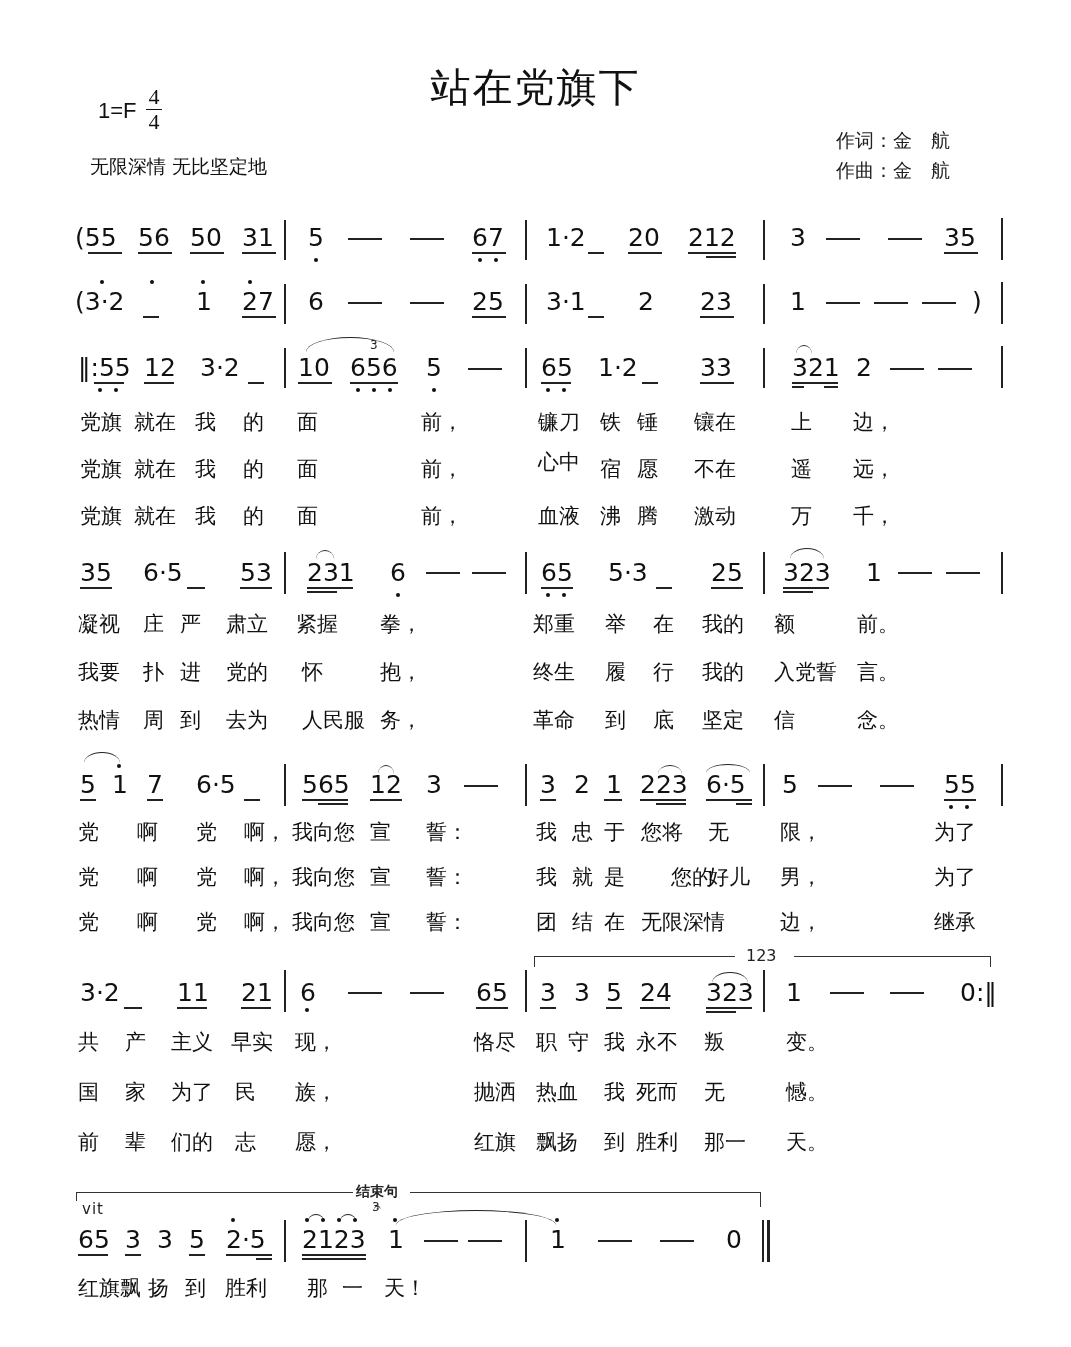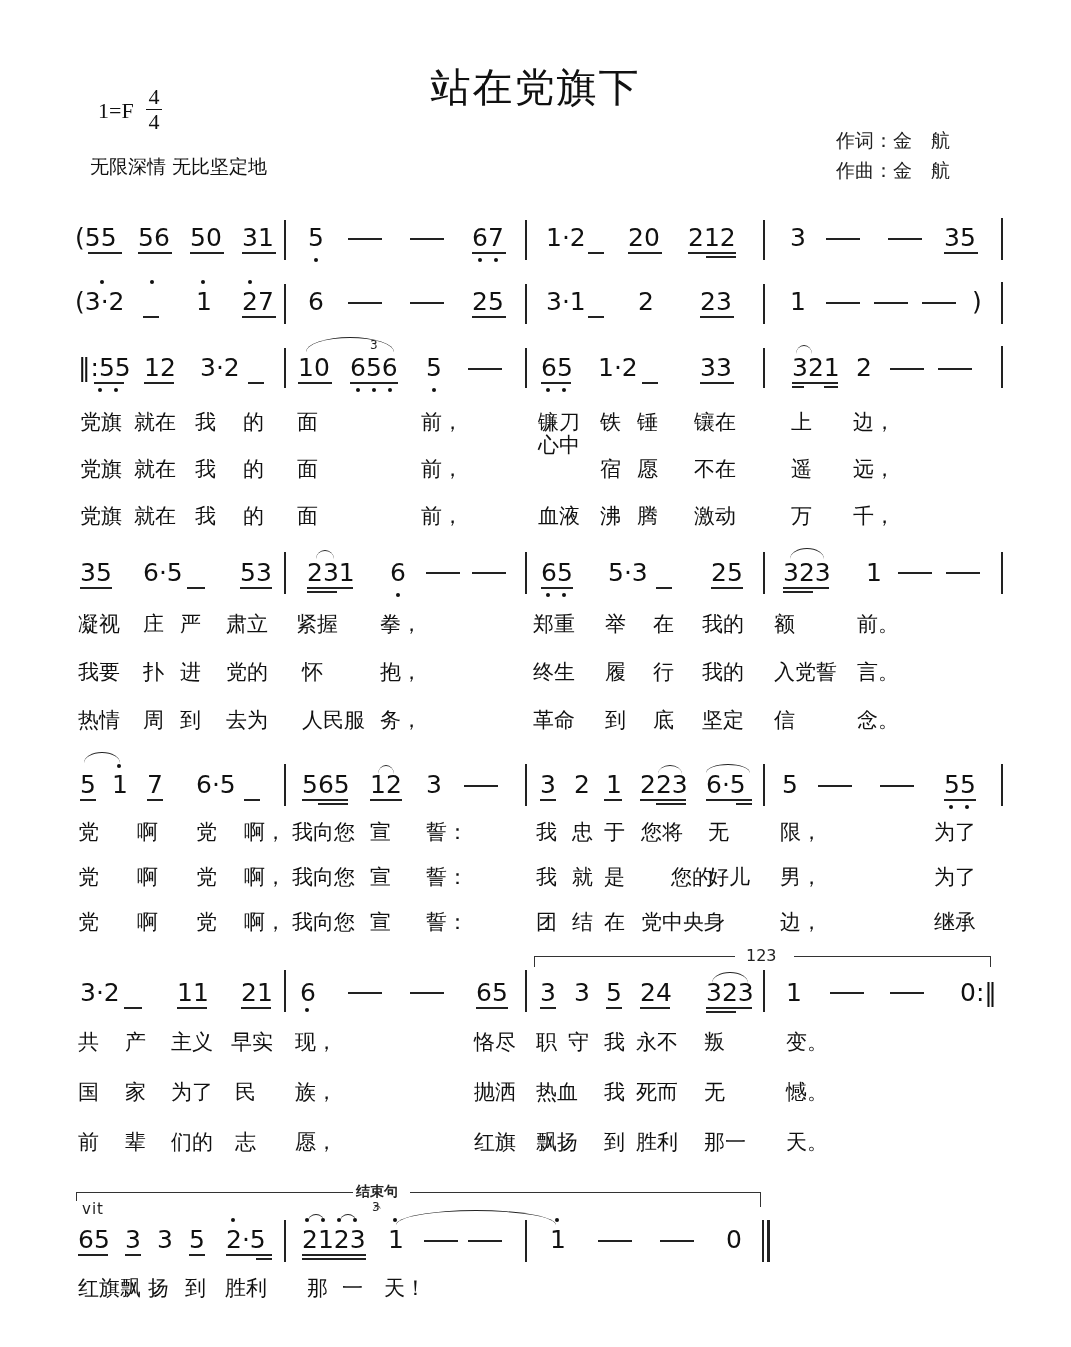--- a/index.html
+++ b/index.html
@@ -1,19 +1,19 @@
 <!DOCTYPE html>
 <html><head>
 <meta charset="utf-8">
 <style>
   html, body { margin:0; padding:0; background:#ffffff; }
   body { width:1071px; height:1347px; position:relative; overflow:hidden; color:#111; font-family:"DejaVu Sans", sans-serif; }
   .abs { position:absolute; }
   .title { left:0; width:1071px; top:60px; text-align:center; font-size:40px; letter-spacing:2px; color:#111; }
-  .key { left:98px; top:98px; font-family:Liberation Serif, serif; font-size:22px; }
+  .key { left:98px; top:98px; font-family:Liberation Sans, sans-serif; font-size:22px; }
   .frac { left:146px; top:86px; font-family:"Liberation Serif", serif; font-size:22px; line-height:22px; text-align:center; width:16px; }
   .frac .line { border-top:1px solid #111; margin:1px 0; }
   .tempo { left:90px; top:154px; font-size:19px; }
   .credit { left:836px; font-size:19px; color:#222; }
   .n { position:absolute; font-family:"DejaVu Sans", sans-serif; font-size:25px; line-height:30px; color:#111; white-space:pre; }
   .bar { position:absolute; width:1.5px; background:#222; }
   .lyr { position:absolute; font-size:21px; color:#111; white-space:pre; }
   .ul { position:absolute; height:1.5px; background:#222; }
   .dot { position:absolute; width:4px; height:4px; border-radius:50%; background:#111; }
   .dash { position:absolute; height:1.5px; width:34px; background:#222; }
@@ -158,21 +158,21 @@
   <span class="lyr" style="left:694px;top:408px">镶在</span>
   <span class="lyr" style="left:791px;top:408px">上</span>
   <span class="lyr" style="left:853px;top:408px">边，</span>
 
   <span class="lyr" style="left:80px;top:455px">党旗</span>
   <span class="lyr" style="left:134px;top:455px">就在</span>
   <span class="lyr" style="left:195px;top:455px">我</span>
   <span class="lyr" style="left:243px;top:455px">的</span>
   <span class="lyr" style="left:297px;top:455px">面</span>
   <span class="lyr" style="left:421px;top:455px">前，</span>
-  <span class="lyr" style="left:538px;top:431px">心中</span>
+  <span class="lyr" style="left:538px;top:448px">心中</span>
   <span class="lyr" style="left:600px;top:455px">宿</span>
   <span class="lyr" style="left:637px;top:455px">愿</span>
   <span class="lyr" style="left:694px;top:455px">不在</span>
   <span class="lyr" style="left:791px;top:455px">遥</span>
   <span class="lyr" style="left:853px;top:455px">远，</span>
 
   <span class="lyr" style="left:80px;top:502px">党旗</span>
   <span class="lyr" style="left:134px;top:502px">就在</span>
   <span class="lyr" style="left:195px;top:502px">我</span>
   <span class="lyr" style="left:243px;top:502px">的</span>
@@ -341,21 +341,21 @@
   <span class="lyr" style="left:78px;top:908px">党</span>
   <span class="lyr" style="left:137px;top:908px">啊</span>
   <span class="lyr" style="left:196px;top:908px">党</span>
   <span class="lyr" style="left:244px;top:908px">啊，</span>
   <span class="lyr" style="left:292px;top:908px">我向您</span>
   <span class="lyr" style="left:370px;top:908px">宣</span>
   <span class="lyr" style="left:426px;top:908px">誓：</span>
   <span class="lyr" style="left:536px;top:908px">团</span>
   <span class="lyr" style="left:572px;top:908px">结</span>
   <span class="lyr" style="left:604px;top:908px">在</span>
-  <span class="lyr" style="left:641px;top:908px">党中央身</span>
+  <span class="lyr" style="left:641px;top:908px">无限深情</span>
   <span class="lyr" style="left:780px;top:908px">边，</span>
   <span class="lyr" style="left:934px;top:908px">继承</span>
 </div>
 
 <div>
   <span class="n" style="left:80px;top:978px">3·2</span>
   <div class="ul" style="left:124px;top:1007px;width:18px"></div>
   <span class="n" style="left:177px;top:978px">11</span>
   <div class="ul" style="left:177px;top:1007px;width:30px"></div>
   <span class="n" style="left:241px;top:978px">21</span>

